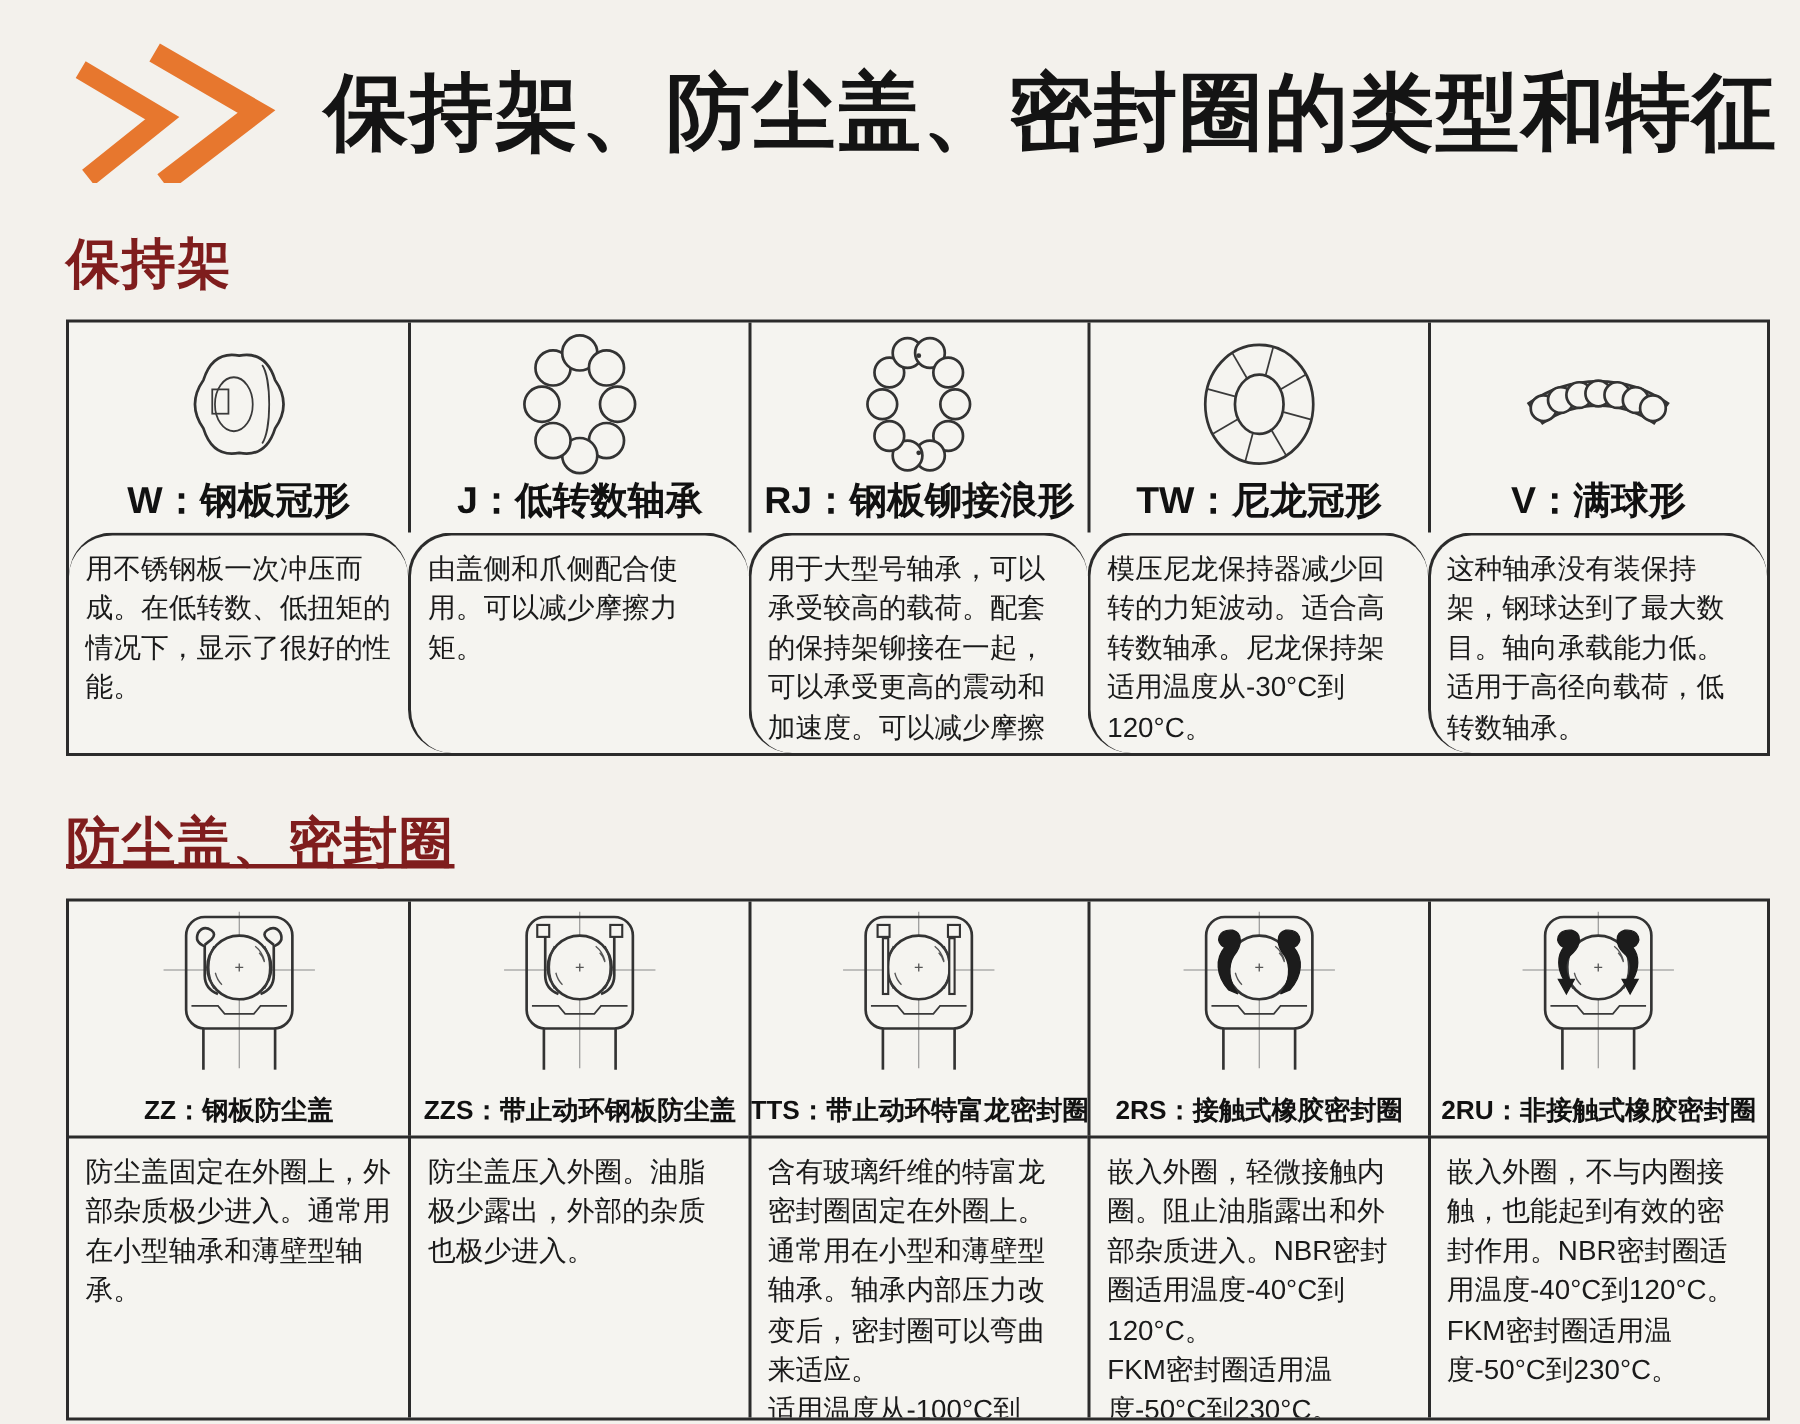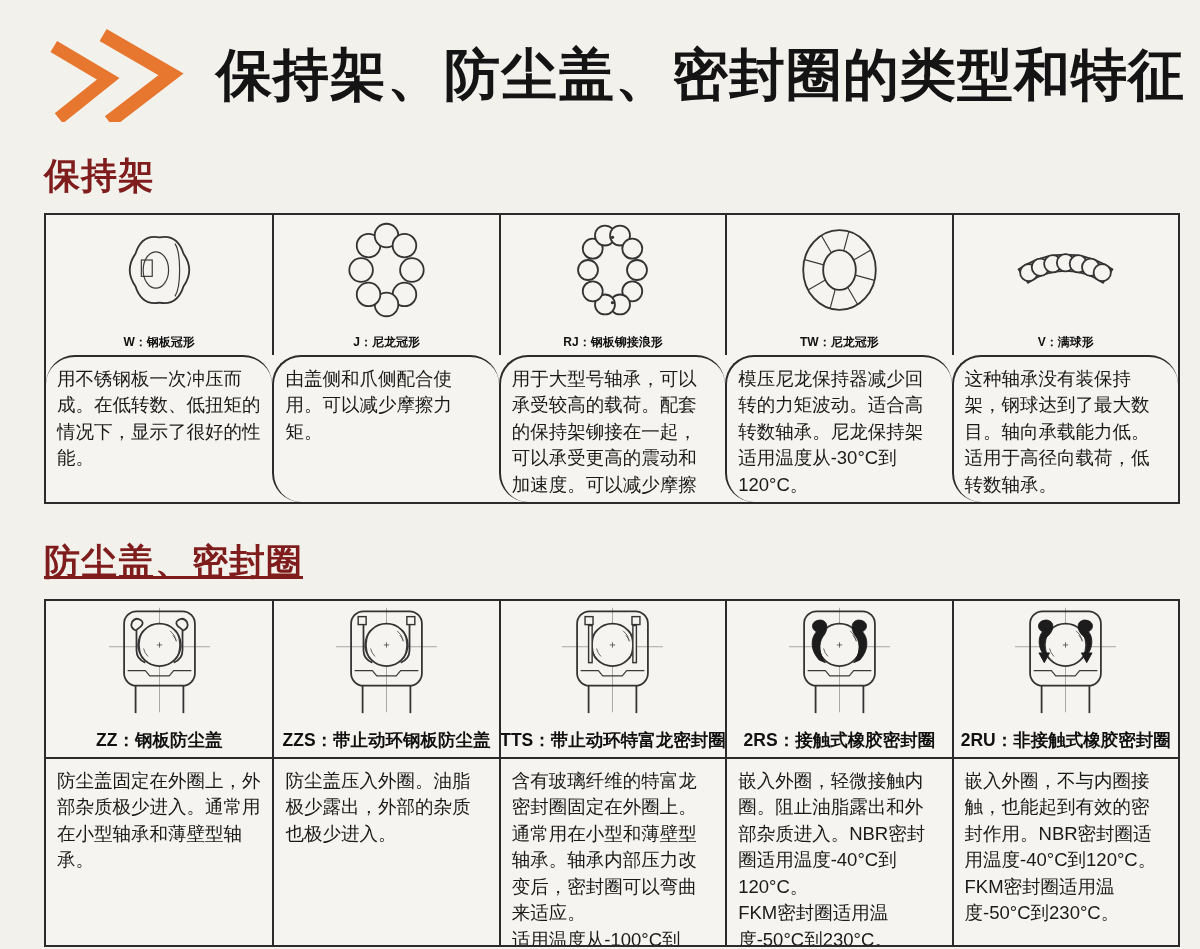--- a/index.html
+++ b/index.html
@@ -36,21 +36,21 @@
   .t-row.desc-row .t-cell{border-top:2px solid #2b2b2b;}
   .fig-cell{
     display:flex;flex-direction:column;align-items:center;
     justify-content:space-between;padding:5px 2px 6px;
   }
   .t1 .fig-row .t-cell{height:140px;}
   .t1 .desc-row .t-cell{height:147px;border-radius:29px;}
   .t2 .fig-row .t-cell{height:156px;}
   .t2 .desc-row .t-cell{height:188px;}
   .fig-label{
-    font-size:12px;font-weight:600;color:#111;
+    font-size:25px;font-weight:600;color:#111;
     white-space:nowrap;letter-spacing:0px;line-height:1.2;
   }
   .t2 .fig-label{font-size:17.5px;}
   .desc{
     padding:9px 11px;font-size:18.5px;line-height:1.43;
     color:#1a1a1a;white-space:pre-line;text-align:left;
   }
   
   svg .ln{fill:none;stroke:#333;stroke-width:2;}
   svg .ln2{fill:none;stroke:#3a3a3a;stroke-width:1.3;}
@@ -94,21 +94,21 @@
       <svg width="127" height="100" viewBox="0 0 140 110">
         <circle class="pocket" cx="98" cy="55" r="13"></circle>
         <circle class="pocket" cx="89.8" cy="81.9" r="13"></circle>
         <circle class="pocket" cx="70" cy="93" r="13"></circle>
         <circle class="pocket" cx="50.2" cy="81.9" r="13"></circle>
         <circle class="pocket" cx="42" cy="55" r="13"></circle>
         <circle class="pocket" cx="50.2" cy="28.1" r="13"></circle>
         <circle class="pocket" cx="70" cy="17" r="13"></circle>
         <circle class="pocket" cx="89.8" cy="28.1" r="13"></circle>
       </svg>
-      <div class="fig-label">J：尼龙冠形</div>
+      <div class="fig-label">J：低转数轴承</div>
     </div>
 
     <div class="t-cell fig-cell">
       <svg width="127" height="100" viewBox="0 0 140 110">
         <circle class="pocket" cx="97" cy="55" r="11"></circle>
         <circle class="pocket" cx="91.8" cy="78.5" r="11"></circle>
         <circle class="pocket" cx="78.3" cy="93" r="11"></circle>
         <circle class="pocket" cx="61.7" cy="93" r="11"></circle>
         <circle class="pocket" cx="48.2" cy="78.5" r="11"></circle>
         <circle class="pocket" cx="43" cy="55" r="11"></circle>

